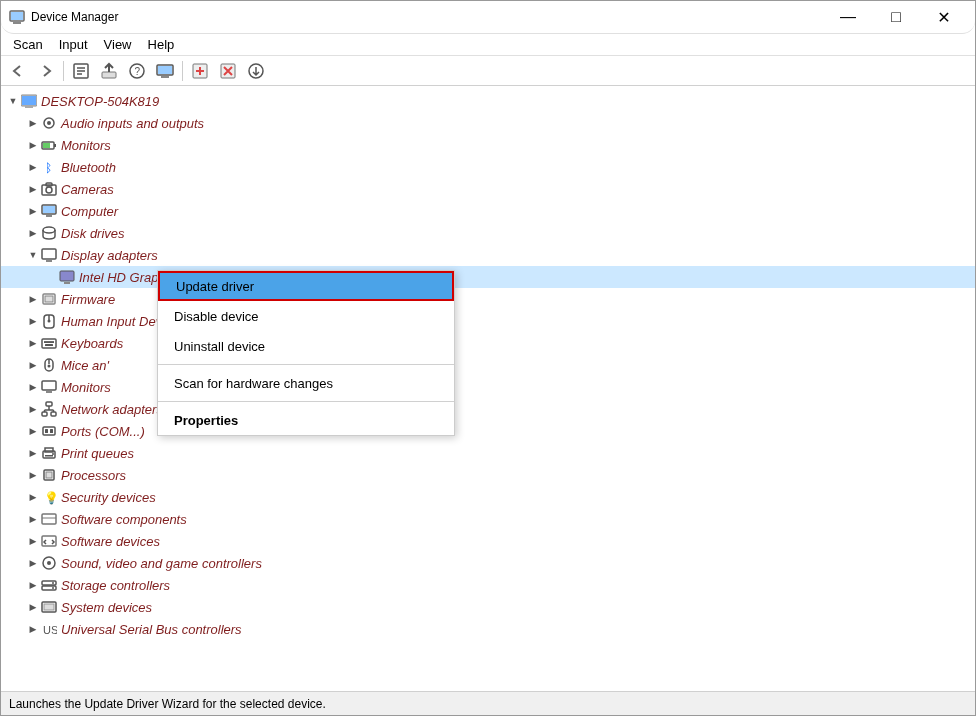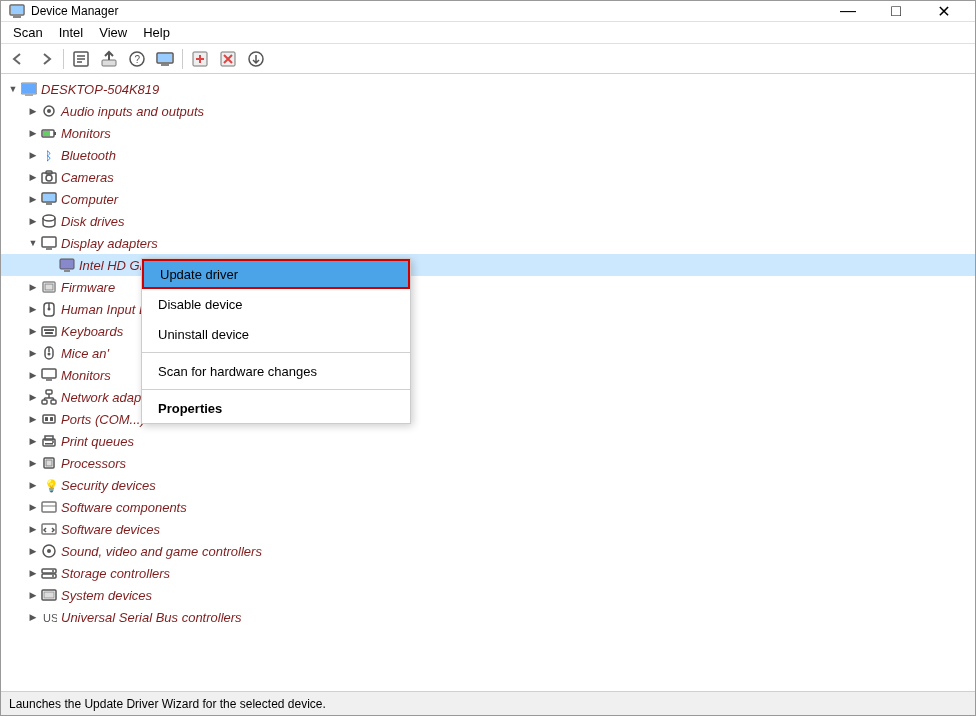--- a/index.html
+++ b/index.html
@@ -20,22 +20,23 @@
       flex-direction: column;
       border: 1px solid #999;
       background: #fff;
     }
 
     .title-bar {
       background: #fff;
       height: 20px;
       display: flex;
       align-items: center;
-      padding: 10px 8px;
+      padding: 16px 8px;
       border-bottom: 1px solid #e0e0e0;
+      border-radius: 13px;
     }
 
     .title-bar-icon {
       width: 16px;
       height: 16px;
       margin-right: 6px;
       display: flex;
       align-items: center;
       justify-content: center;
     }
@@ -166,22 +167,22 @@
     .tree-label {
       font-size: 13px;
       color: #7f1d1d;
       font-style: italic;
     }
 
     
     .context-menu {
       position: absolute;
       top: 184px;
-      left: 140px;
-      width: 270px;
+      left: 156px;
+      width: 298px;
       background: #fff;
       border: 1px solid #ccc;
       box-shadow: 2px 2px 8px rgba(0,0,0,0.2);
       z-index: 100;
     }
 
     .context-menu-item {
       height: 30px;
       display: flex;
       align-items: center;
@@ -238,21 +239,21 @@
     <span class="title-bar-title">Device Manager</span>
     <div class="title-bar-controls">
       <button class="title-bar-btn">—</button>
       <button class="title-bar-btn">□</button>
       <button class="title-bar-btn close">✕</button>
     </div>
   </div>
 
   <div class="menu-bar">
     <span class="menu-item">Scan</span>
-    <span class="menu-item">Intel</span>
+    <span class="menu-item">Input</span>
     <span class="menu-item">View</span>
     <span class="menu-item">Help</span>
   </div>
 
   <div class="toolbar">
     <button class="toolbar-btn">
       <svg width="16" height="16" viewBox="0 0 16 16">
           <path d="M10 3 L4 8 L10 13" stroke="#666" stroke-width="2" fill="none"></path>
         </svg>
     </button>

